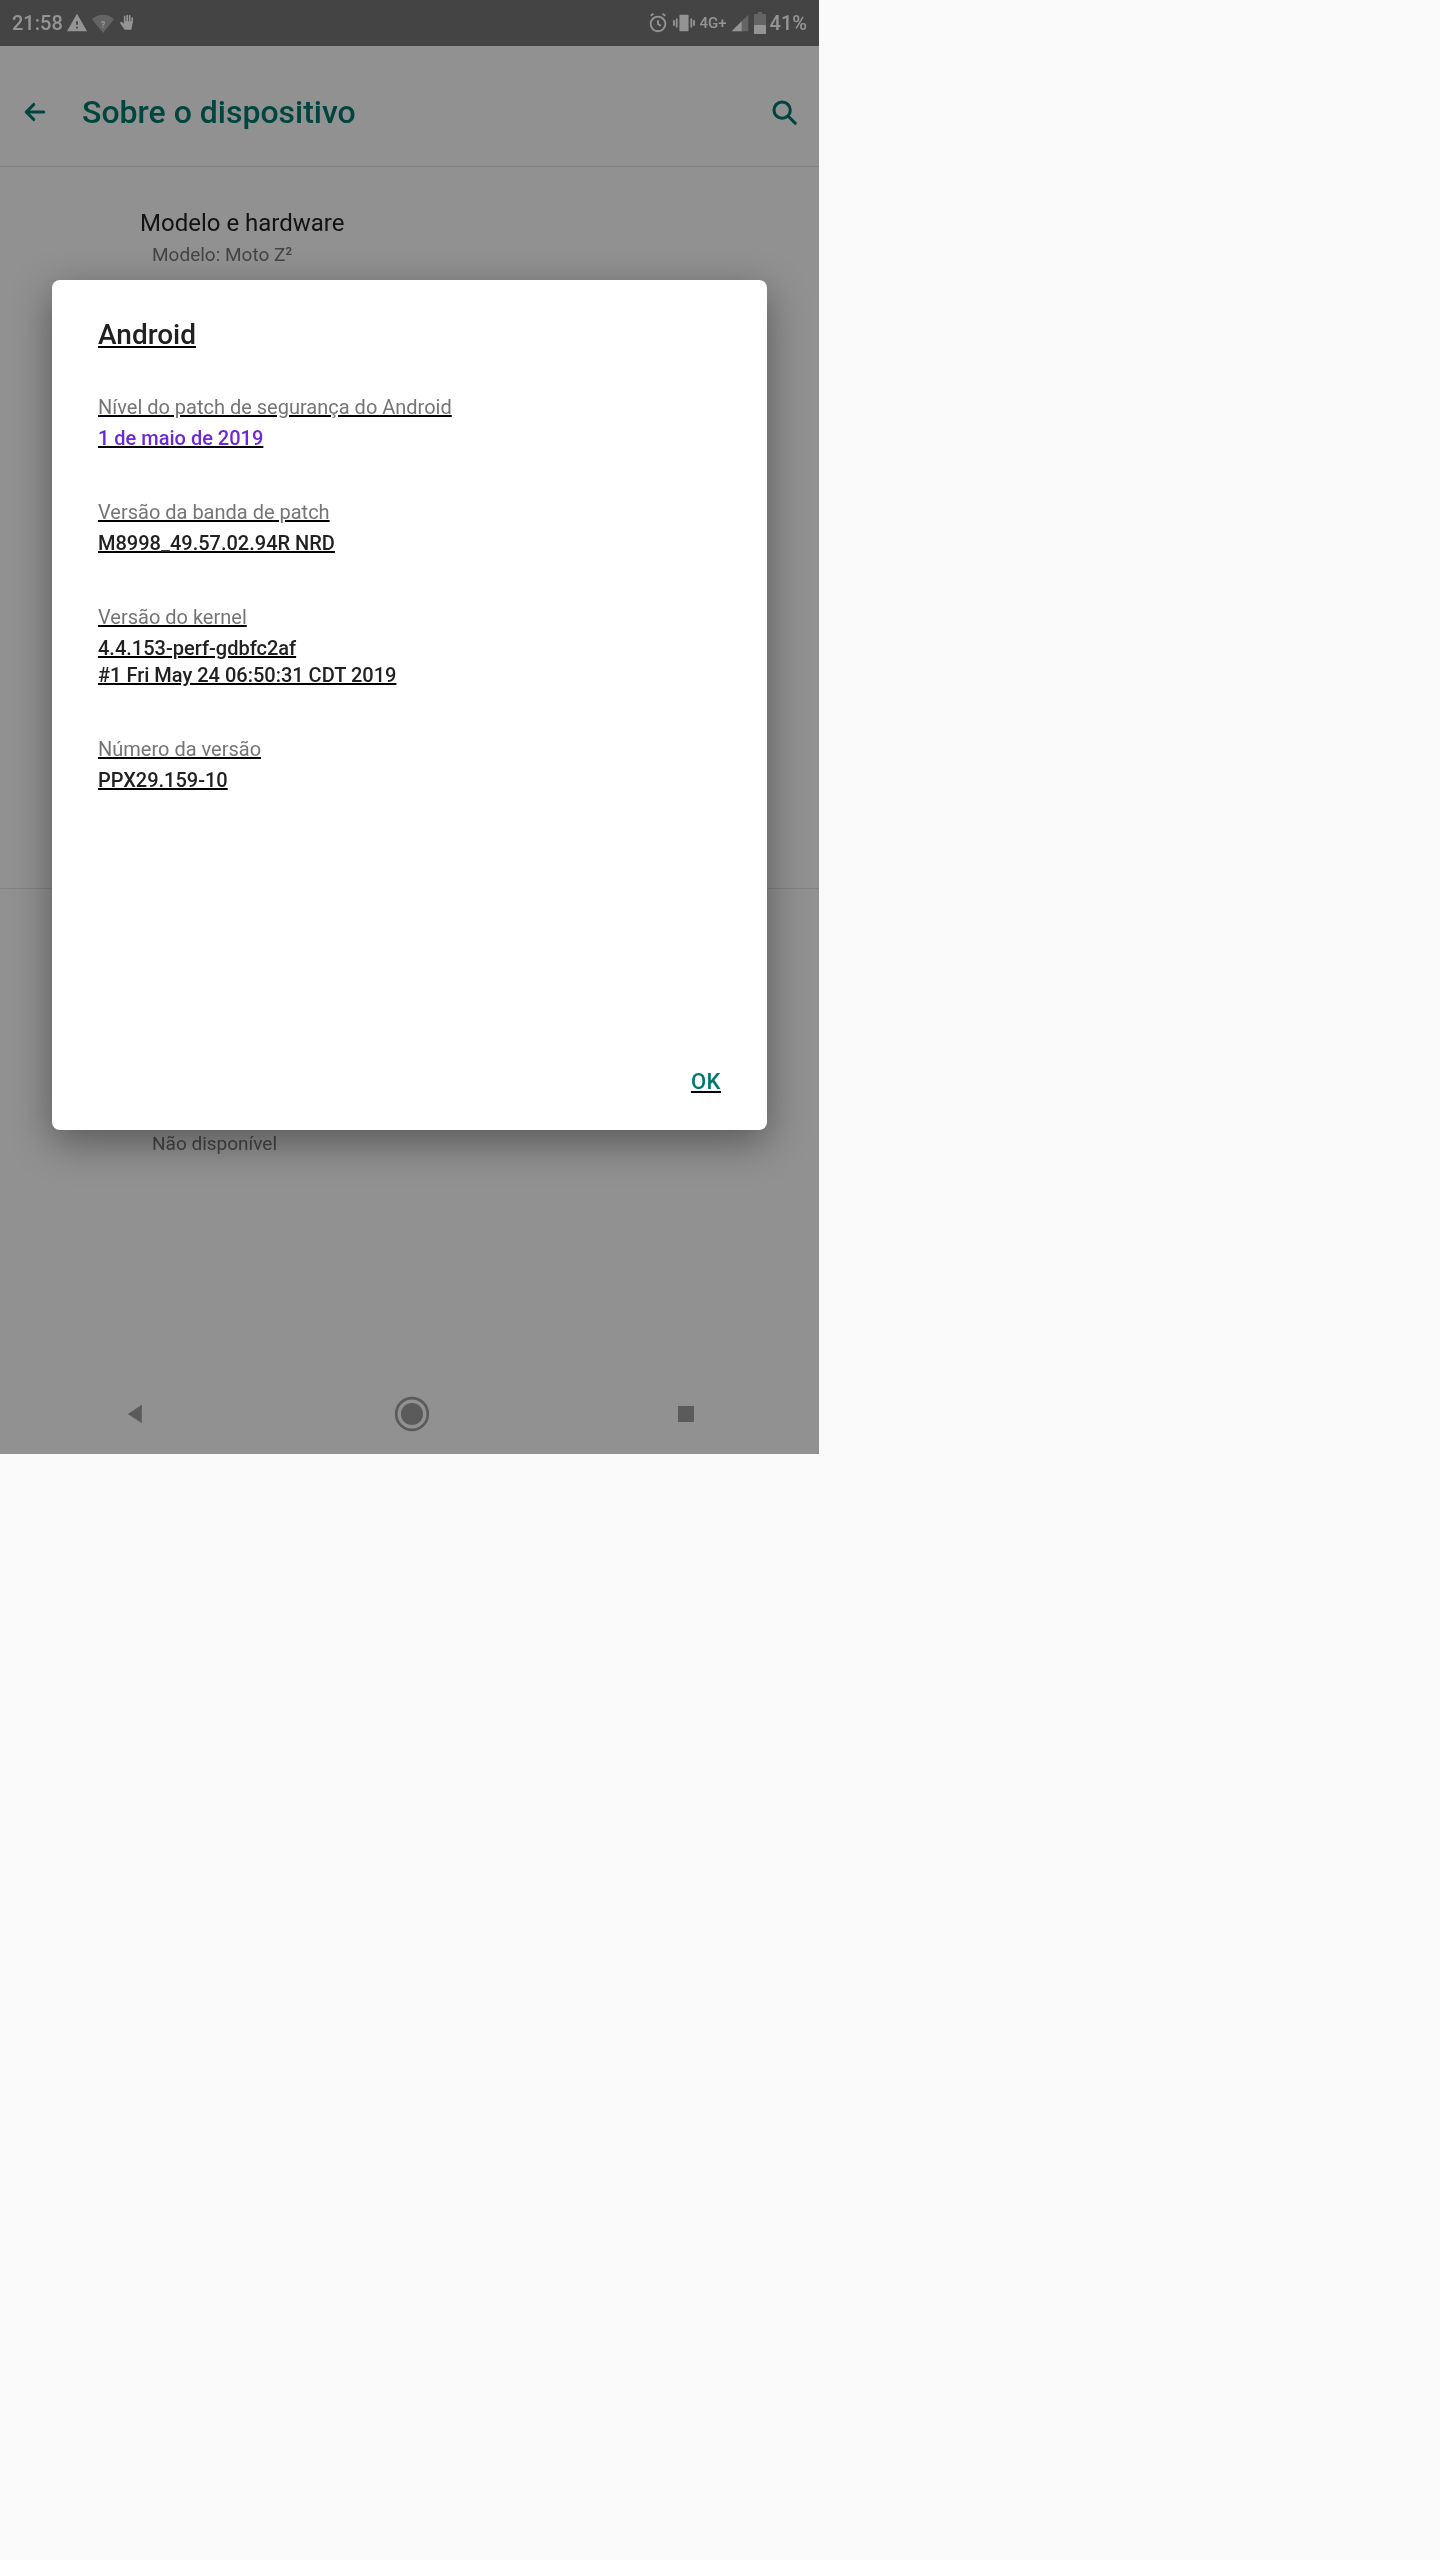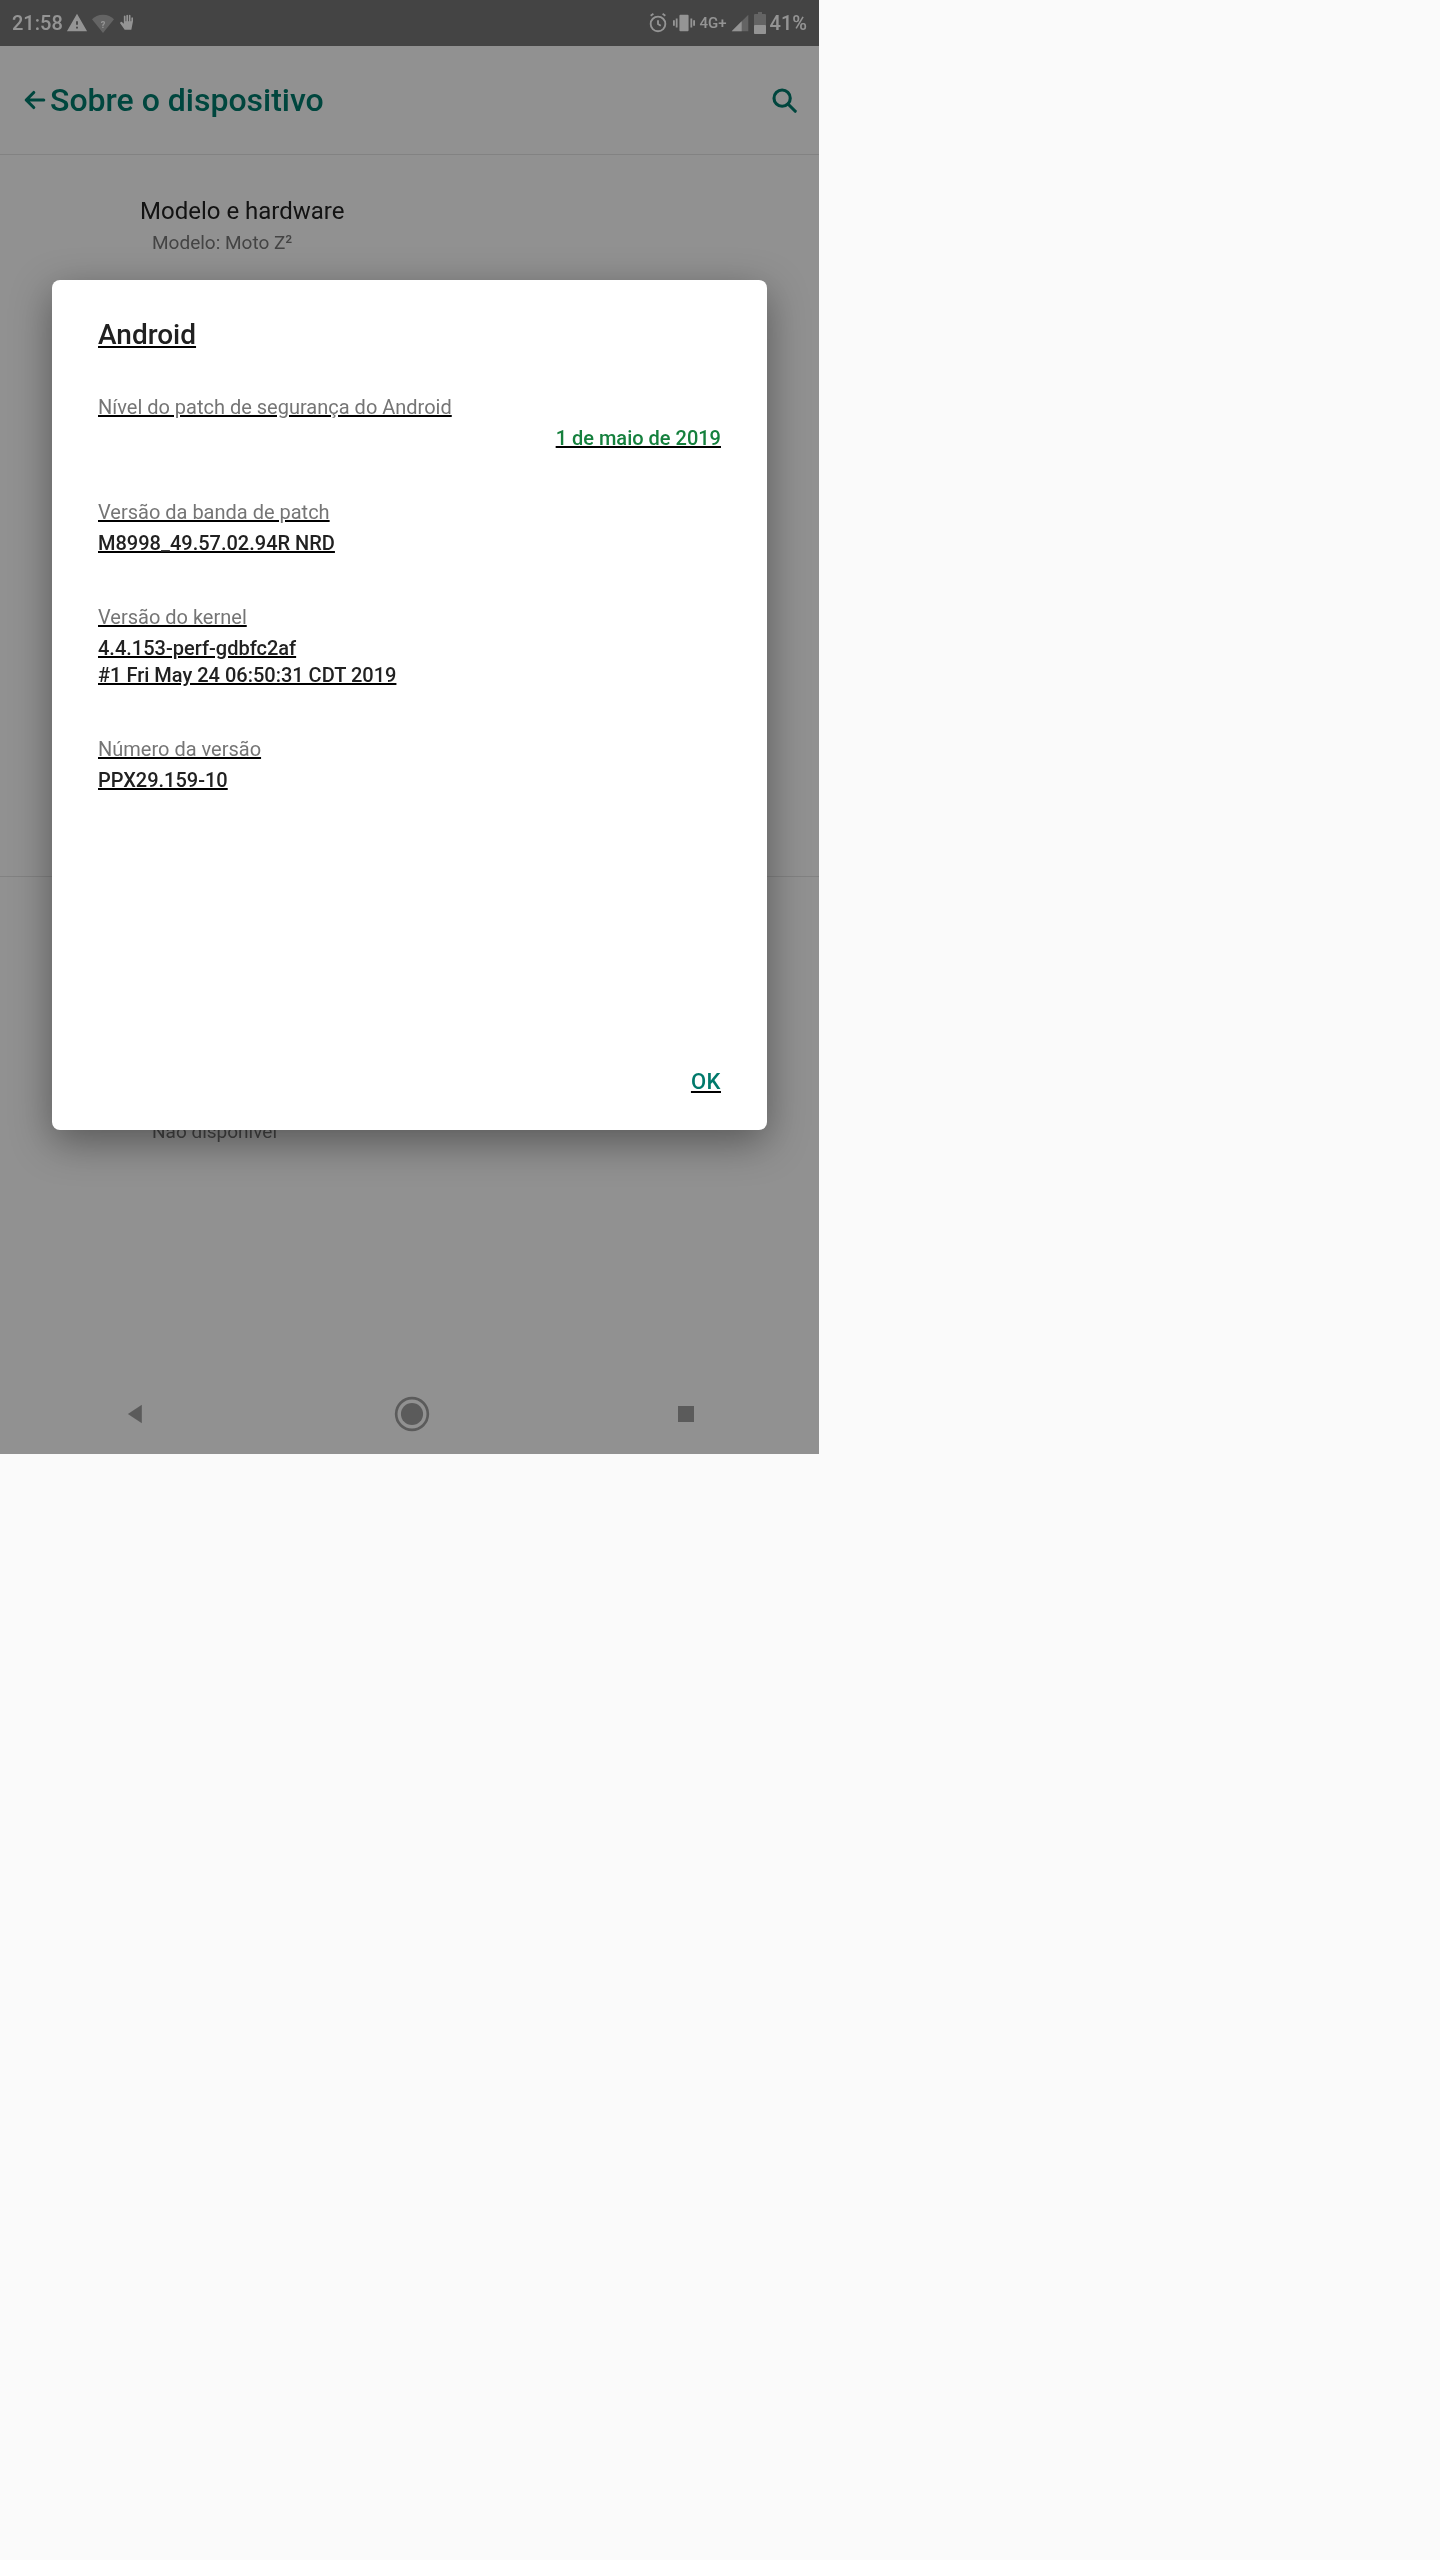--- a/index.html
+++ b/index.html
@@ -4,21 +4,21 @@
 <style>
   * { margin:0; padding:0; box-sizing:border-box; font-family:Roboto,Arial,sans-serif; -webkit-font-smoothing:antialiased; }
   body { width:819px; height:1454px; background:#fafafa; position:relative; overflow:hidden; }
 
   
   .statusbar{height:46px;background:#757575;display:flex;align-items:center;justify-content:space-between;padding:0 12px;color:#fff;font-size:20px;font-weight:500;}
   .statusbar .left,.statusbar .right{display:flex;align-items:center;gap:3px;}
   .statusbar svg{display:block;}
 
   
-  .appbar{height:108px;display:flex;align-items:center;padding:0 20px;}
+  .appbar{height:108px;display:flex;align-items:center;padding:0 20px;gap:32px;margin-top:12px;}
   .appbar .title{color:#00796b;font-size:32px;font-weight:500;flex:1;}
   .appbar svg{color:#00796b;}
 
   
   .list{padding-left:140px;padding-right:30px;}
   .item{padding:22px 0;}
   .item .primary{font-size:24px;color:#212121;line-height:1.3;}
   .item .secondary{font-size:19px;color:#757575;margin-top:4px;margin-left:12px;}
   .divider{height:1px;background:#e0e0e0;margin-left:-140px;margin-right:-30px;}
 
@@ -29,21 +29,21 @@
   .navbar svg{color:#9e9e9e;}
 
   
   .scrim{position:absolute;inset:0;background:rgba(0,0,0,0.42);}
   .dialog{position:absolute;left:52px;right:52px;top:280px;height:850px;background:#fff;border-radius:8px;box-shadow:0 12px 40px rgba(0,0,0,0.4);display:flex;flex-direction:column;text-decoration:underline;}
   .dialog .dlg-content{padding:38px 46px 20px;flex:1;overflow:hidden;}
   .dialog .dlg-title{font-size:28px;font-weight:500;color:#212121;margin-bottom:44px;}
   .dlg-item{margin-bottom:48px;}
   .dlg-item .lbl{font-size:20px;color:#757575;margin-bottom:6px;}
   .dlg-item .val{font-size:20px;color:#212121;font-weight:500;white-space:pre-line;line-height:1.35;}
-  .dlg-item .val.accent{color:#15803d;text-align:right;}
+  .dlg-item .val.accent{color:#6d28d9;}
   .dlg-actions{display:flex;justify-content:flex-end;padding:18px 28px 26px;}
   .dlg-btn{background:none;border:none;color:#00796b;font-size:22px;font-weight:500;letter-spacing:0.5px;padding:10px 18px;cursor:pointer;}
 </style>
 </head>
 <body>
 
 <div class="statusbar">
   <div class="left">
     <span>21:58</span>
     <svg width="22" height="22" viewBox="0 0 24 24" fill="currentColor">

